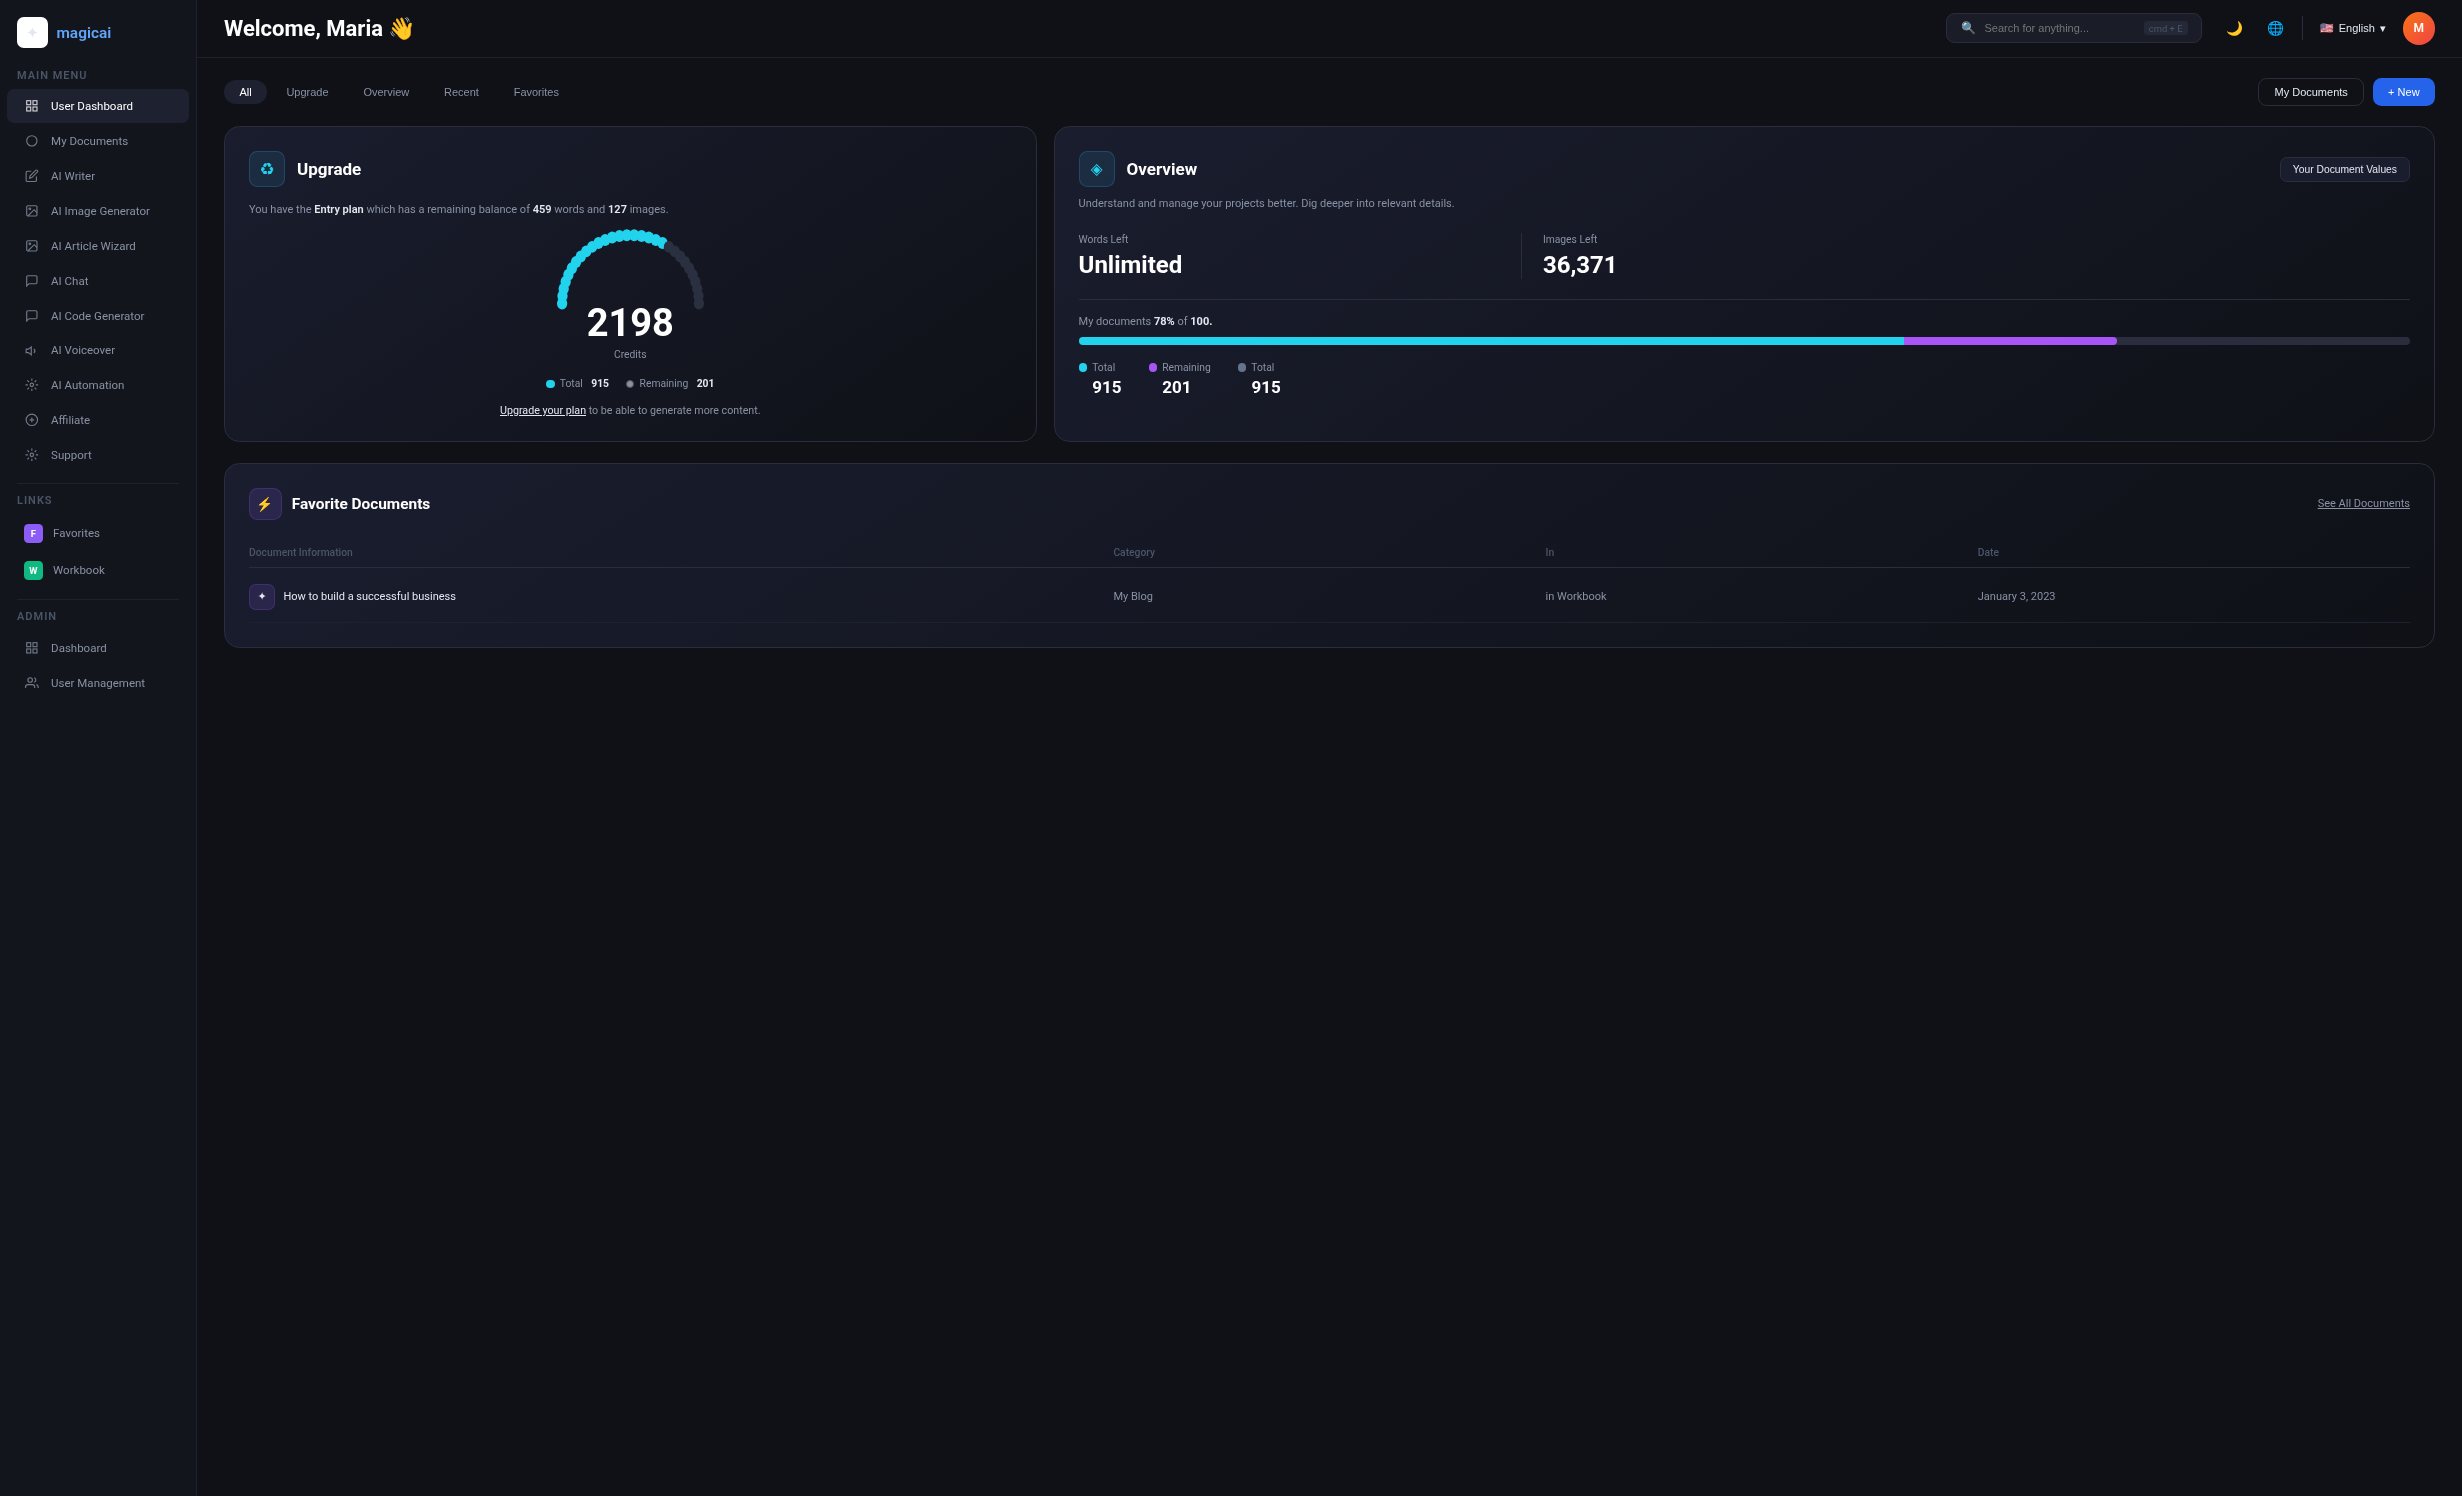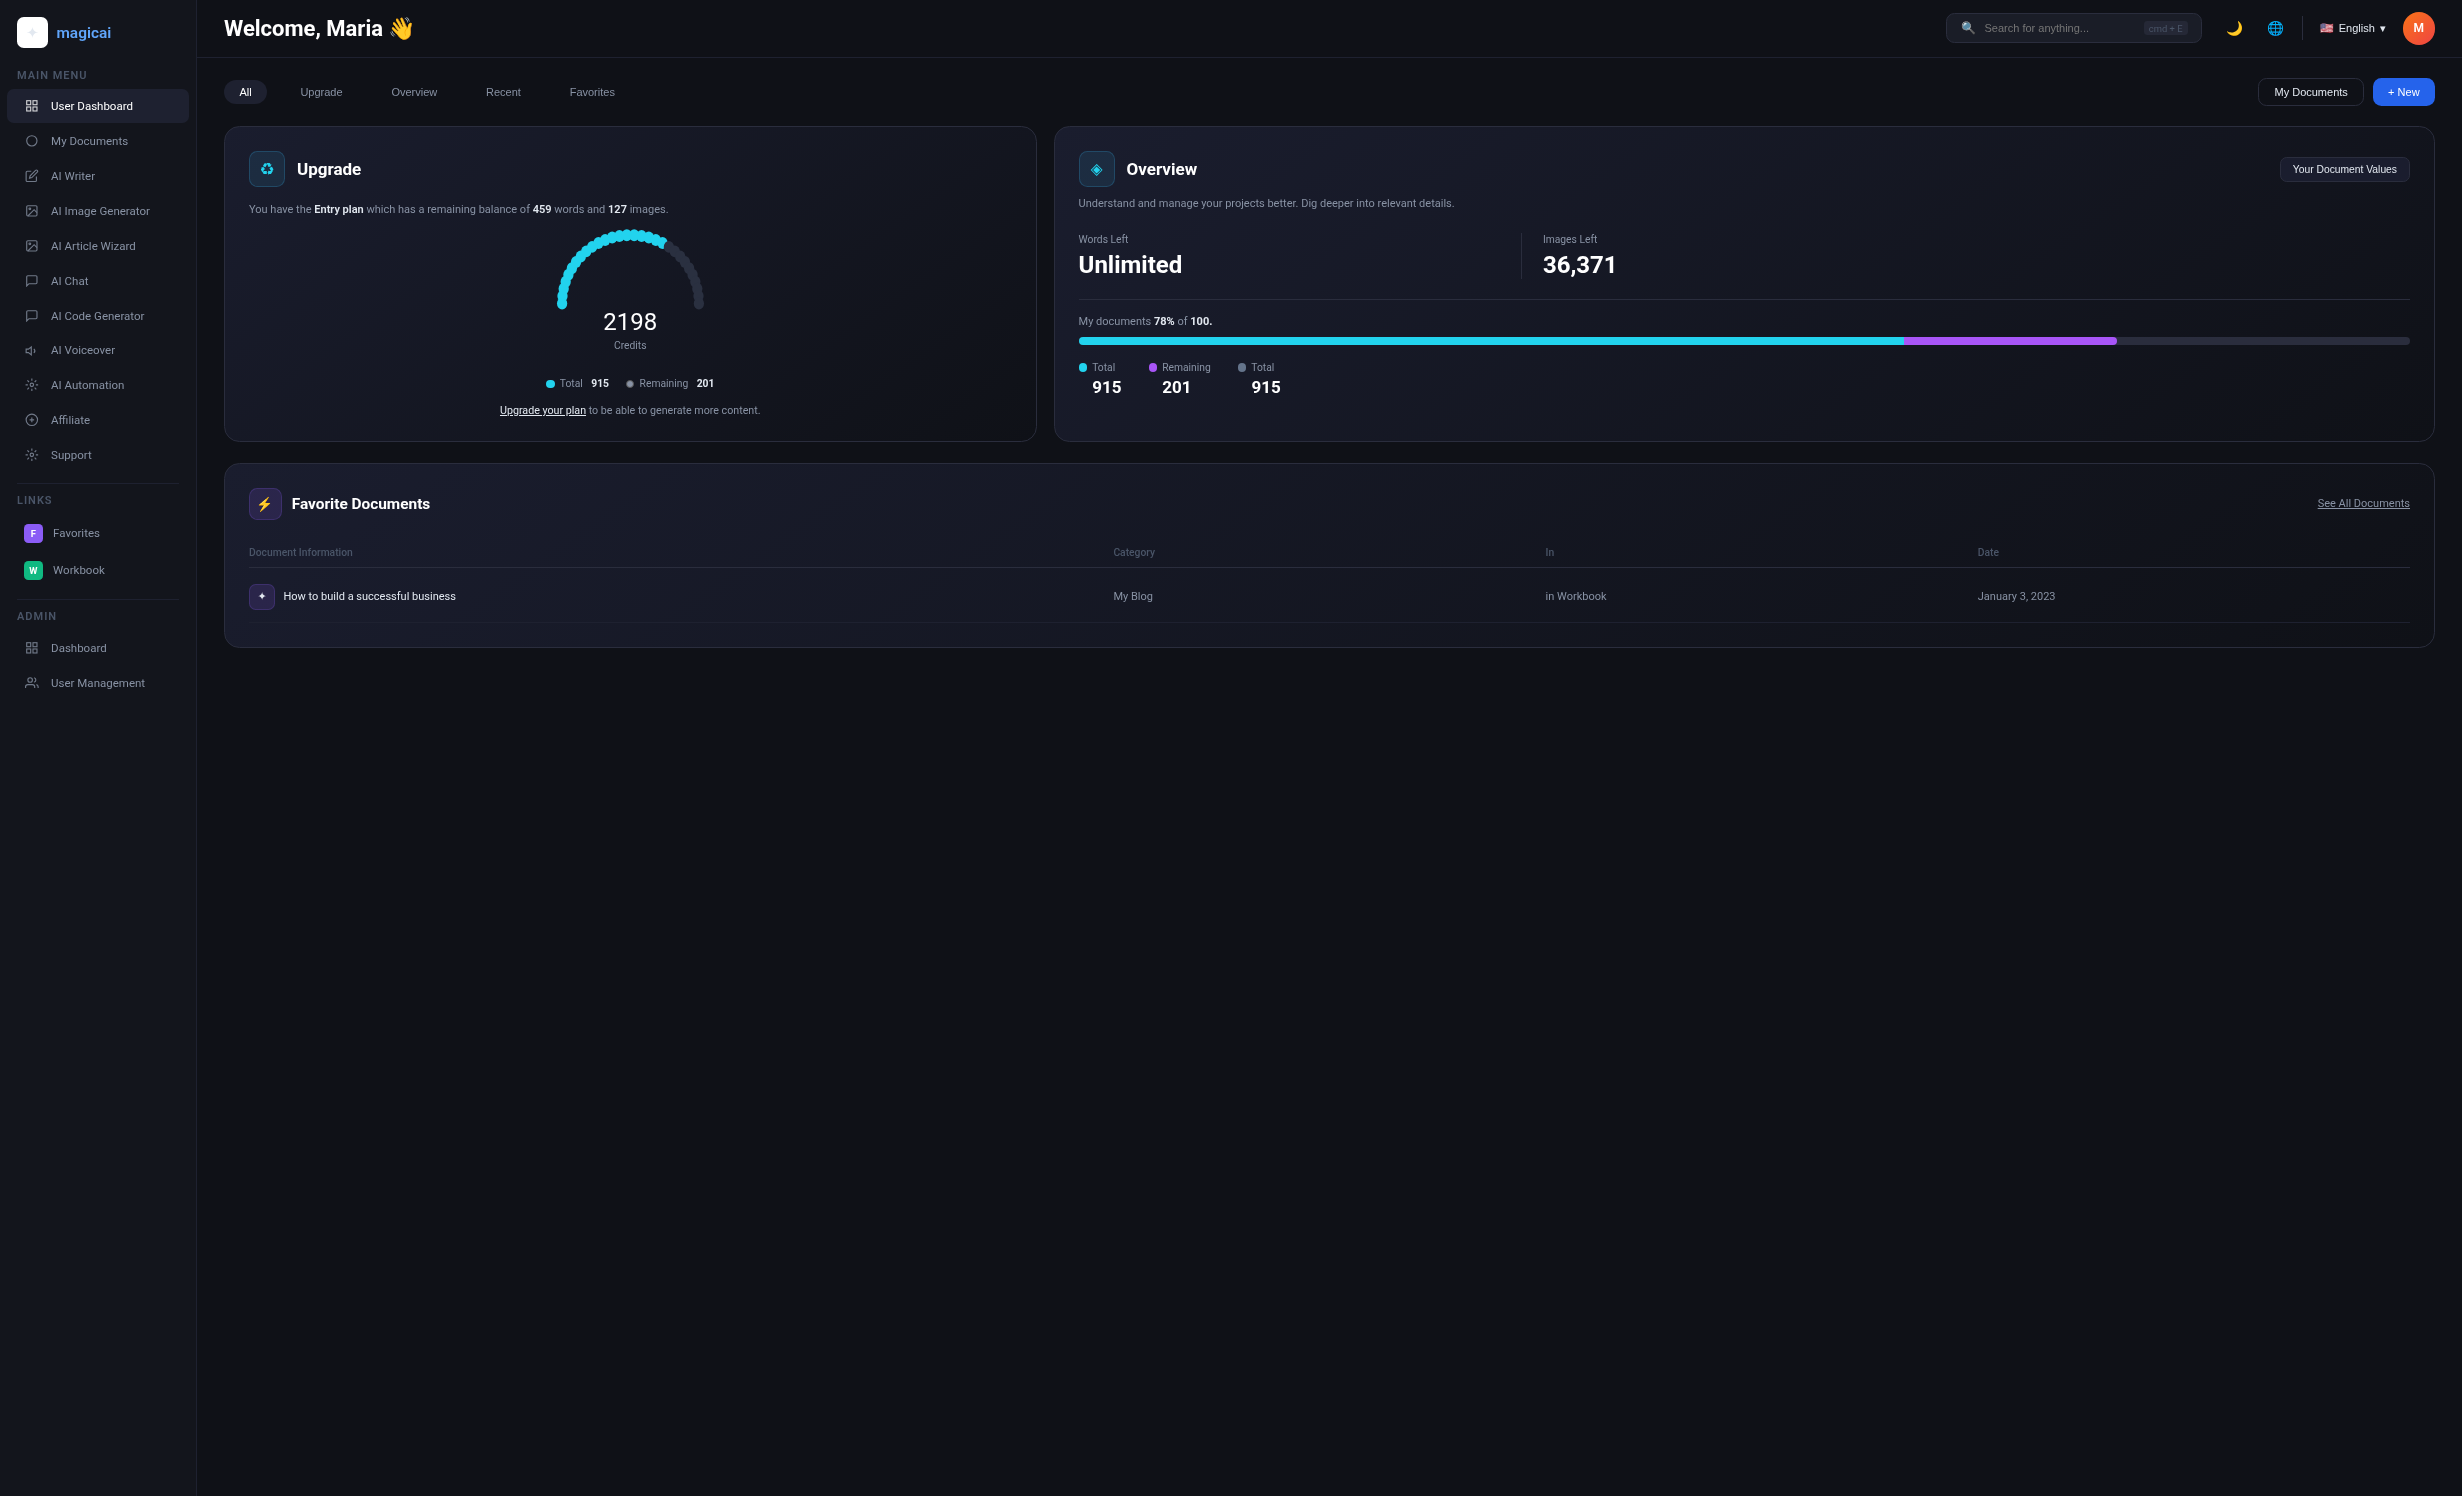--- a/index.html
+++ b/index.html
@@ -286,22 +286,22 @@
       top: -17px;
     }
     .circle-center {
       position: absolute;
       top: 50%;
       left: 50%;
       transform: translate(-50%, -45%);
       text-align: center;
     }
     .circle-number {
-      font-size: 24px;
-      font-weight: 400;
+      font-size: 38px;
+      font-weight: 700;
       color: #fff;
       display: block;
       margin-top: 44px;
     }
     .circle-label {
       font-size: 10.3px;
       color: #8892a4;
     }
     .legend {
       display: flex;
@@ -700,21 +700,21 @@
         <span>English</span>
         <span>▾</span>
       </button>
       <div class="avatar">M</div>
     </div>
   </div>
 
   <div class="content">
 
     <div class="tab-bar">
-      <div id="tabs-container" style="display:flex;gap:18px;">
+      <div id="tabs-container" style="display:flex;gap:4px;">
           <button class="tab-btn active">All</button>
           <button class="tab-btn">Upgrade</button>
           <button class="tab-btn">Overview</button>
           <button class="tab-btn">Recent</button>
           <button class="tab-btn">Favorites</button>
         </div>
       <div class="tab-bar-right">
         <button class="my-docs-btn">My Documents</button>
         <button class="new-btn">+ New</button>
       </div>

